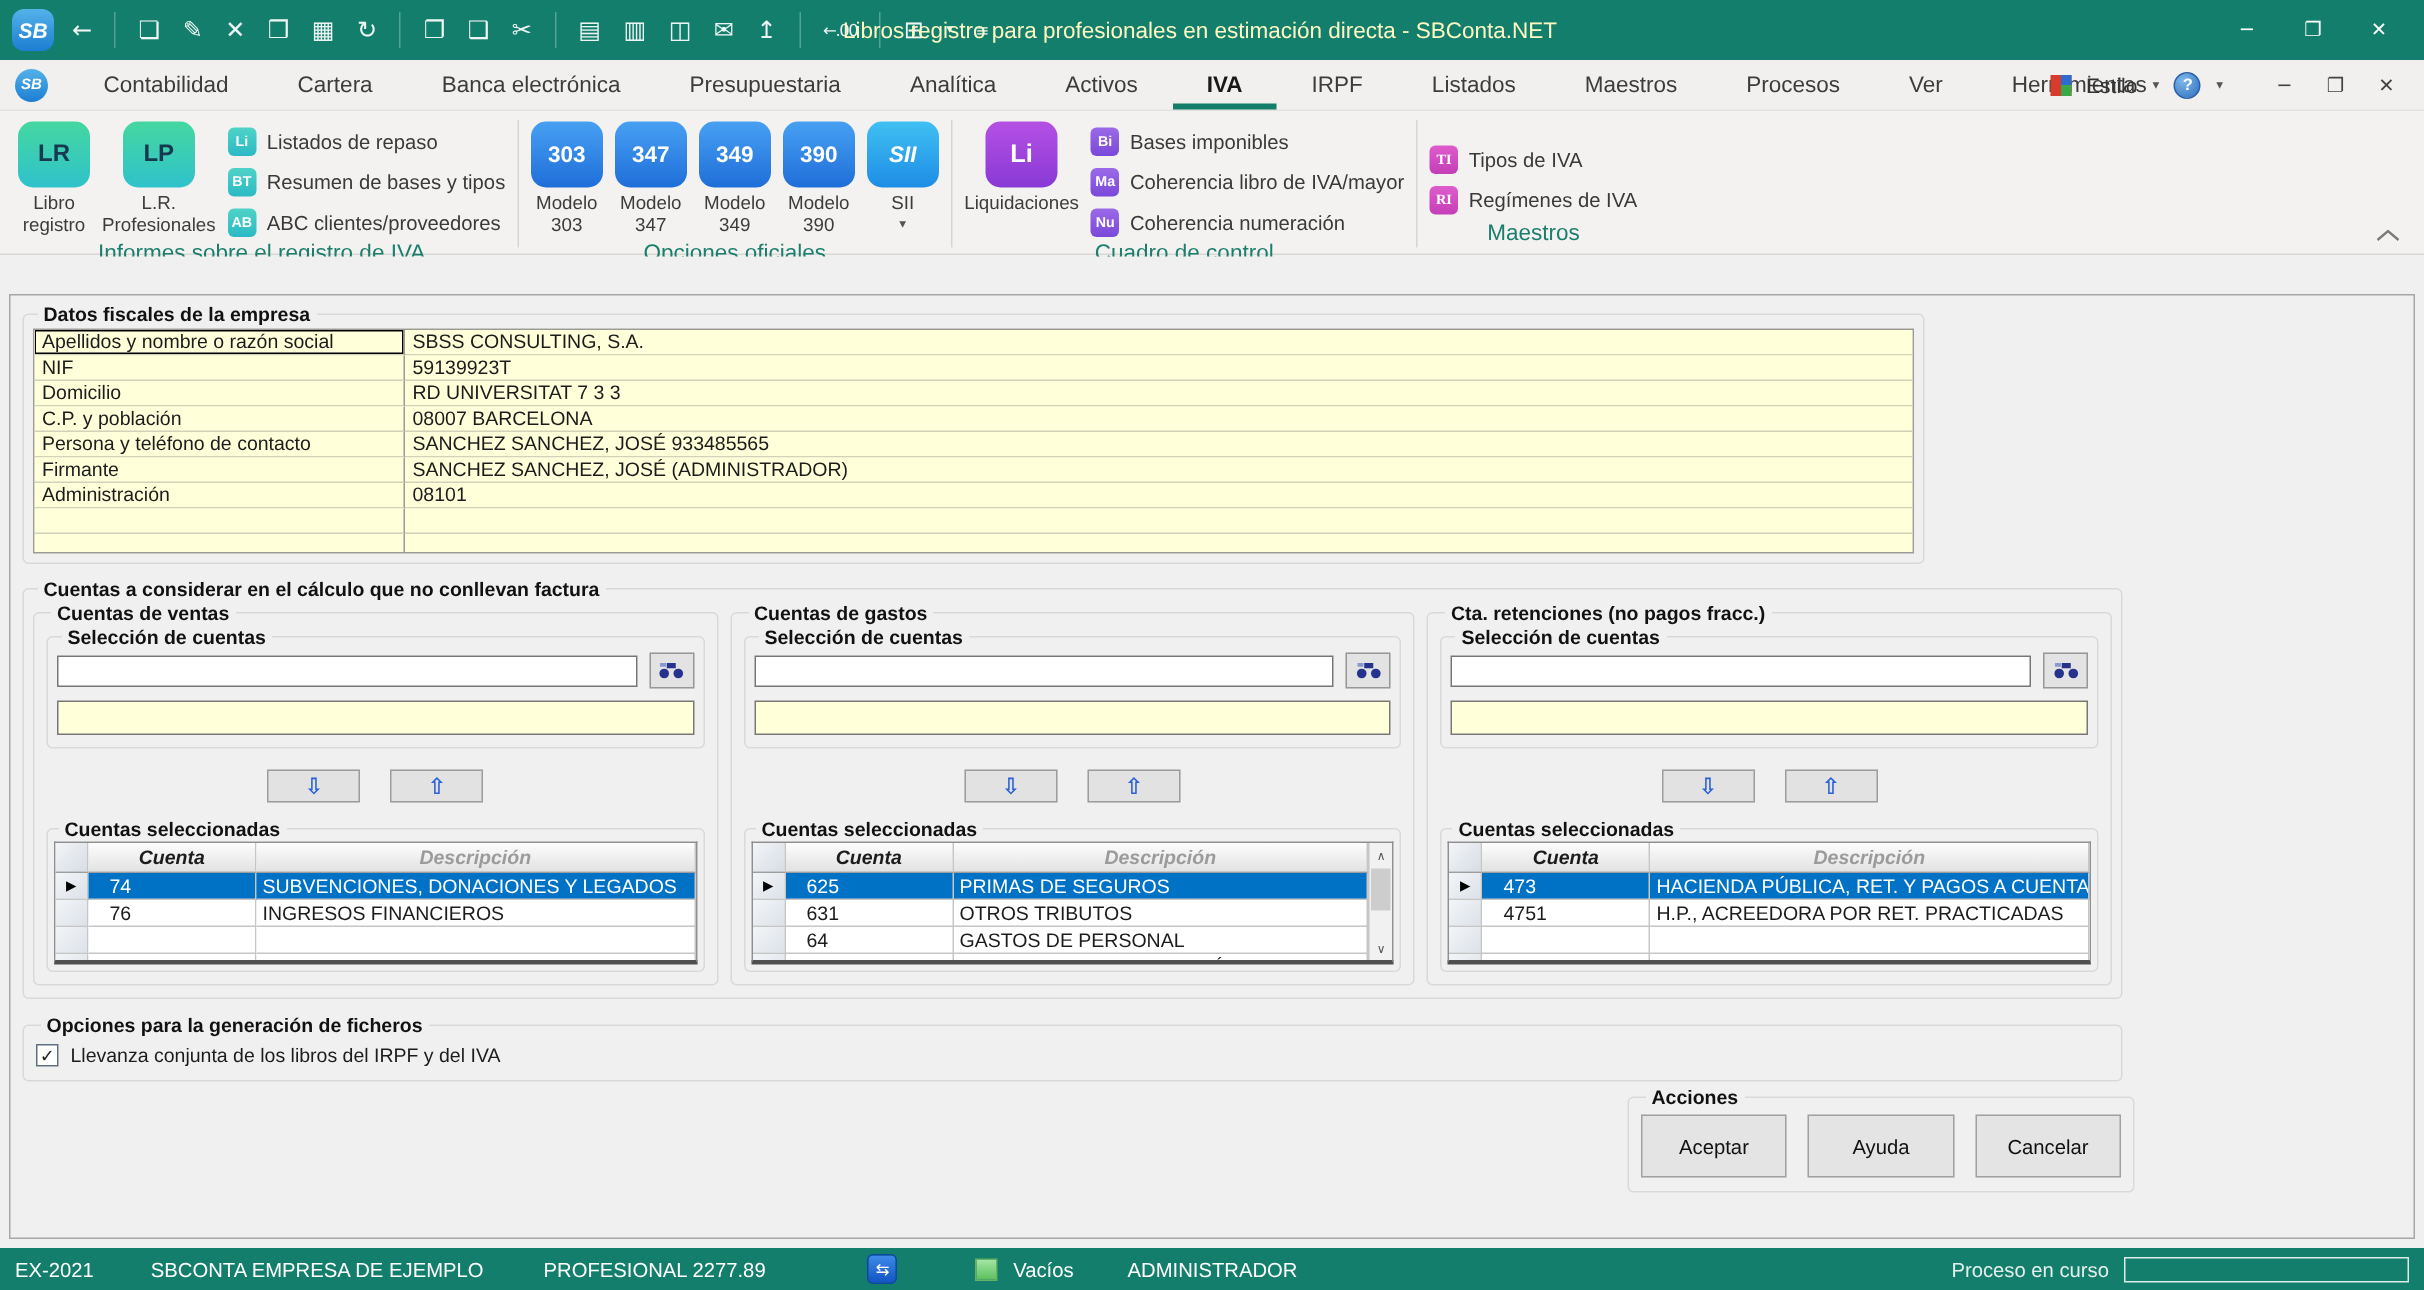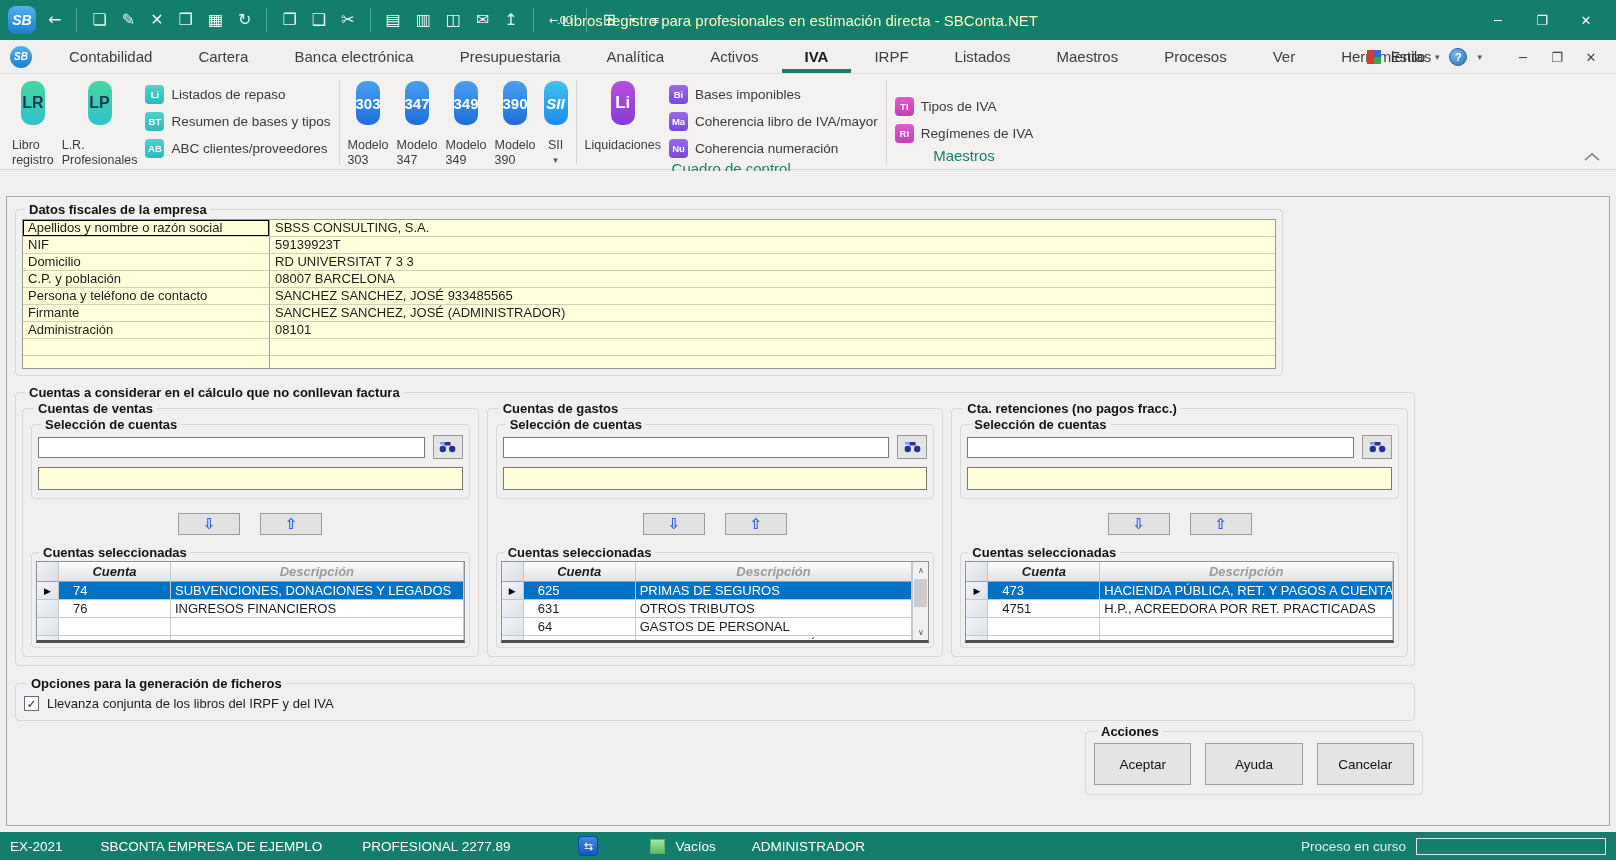--- a/index.html
+++ b/index.html
@@ -77,43 +77,43 @@
     height:96px; background:#f3f2f0; display:flex; align-items:stretch;
     padding:0 4px; position:relative; border-bottom:1px solid #d9d7d4;
   }
   .rgroup { display:flex; flex-direction:column; padding:0 8px; }
   .rgroup-content { display:flex; gap:8px; padding-top:7px; flex:1; align-items:flex-start; }
   .rgroup-title { text-align:center; color:#1b7e6c; font-size:15px; padding:2px 0 5px; }
   .rdivider { width:1px; background:#d7d5d2; margin:6px 0 4px; }
 
   .rbig { display:flex; flex-direction:column; align-items:center; cursor:default; }
   .bicon {
-    width:24px; height:44px; border-radius:10px; display:flex; align-items:center;
+    width:48px; height:44px; border-radius:10px; display:flex; align-items:center;
     justify-content:center; font-weight:bold;
   }
   .bicon.teal  { background:linear-gradient(#45d7a0,#2fc2cb); color:#17394f; font-size:16px; }
   .bicon.blue  { background:linear-gradient(#47a0f2,#1f6ed9); color:#fff; font-size:15px; }
   .bicon.cyan  { background:linear-gradient(#3fc0f2,#1e8de6); color:#fff; font-size:15px; font-style:italic; }
   .bicon.purple{ background:linear-gradient(#b550e4,#8939d5); color:#fff; font-size:17px; }
   .blabel {
-    margin-top:13px; font-size:12.5px; line-height:1.2; color:#3c3c3c; text-align:left;
+    margin-top:3px; font-size:12.5px; line-height:1.2; color:#3c3c3c; text-align:center;
     white-space:pre-line;
   }
   .sii-caret { font-size:9px; color:#555; margin-top:2px; }
 
   .rsmall-stack { display:flex; flex-direction:column; gap:8px; padding-top:4px; }
   .rsmall-stack.centered { padding-top:16px; }
   .rsmall { display:flex; align-items:center; gap:7px; cursor:default; }
   .sicon {
     width:19px; height:19px; border-radius:4px; color:#fff; font-size:9.5px; font-weight:bold;
     display:flex; align-items:center; justify-content:center; flex:0 0 auto;
   }
   .sicon.teal   { background:linear-gradient(#4fd3c7,#2cb9c4); }
   .sicon.purple { background:linear-gradient(#9a6ae8,#7a48d8); }
-  .sicon.pink   { background:linear-gradient(#de5ccc,#c43eb7); }
+  .sicon.pink   { background:linear-gradient(#de5ccc,#c43eb7);font-family:Liberation Serif, serif; }
   .slabel { font-size:13.5px; color:#3a3a3a; white-space:nowrap; }
   .collapse-chevron { position:absolute; right:16px; bottom:5px; }
 
   
   .content { position:absolute; top:171px; left:0; right:0; bottom:28px; background:#f0f0f0; }
   .mainpanel {
     position:absolute; top:25px; left:6px; right:6px; bottom:6px;
     border:1px solid #a7a7a7; background:#f0f0f0; padding:5px 8px;
   }
   fieldset { border:1px solid #d9d9d9; border-radius:4px; }

